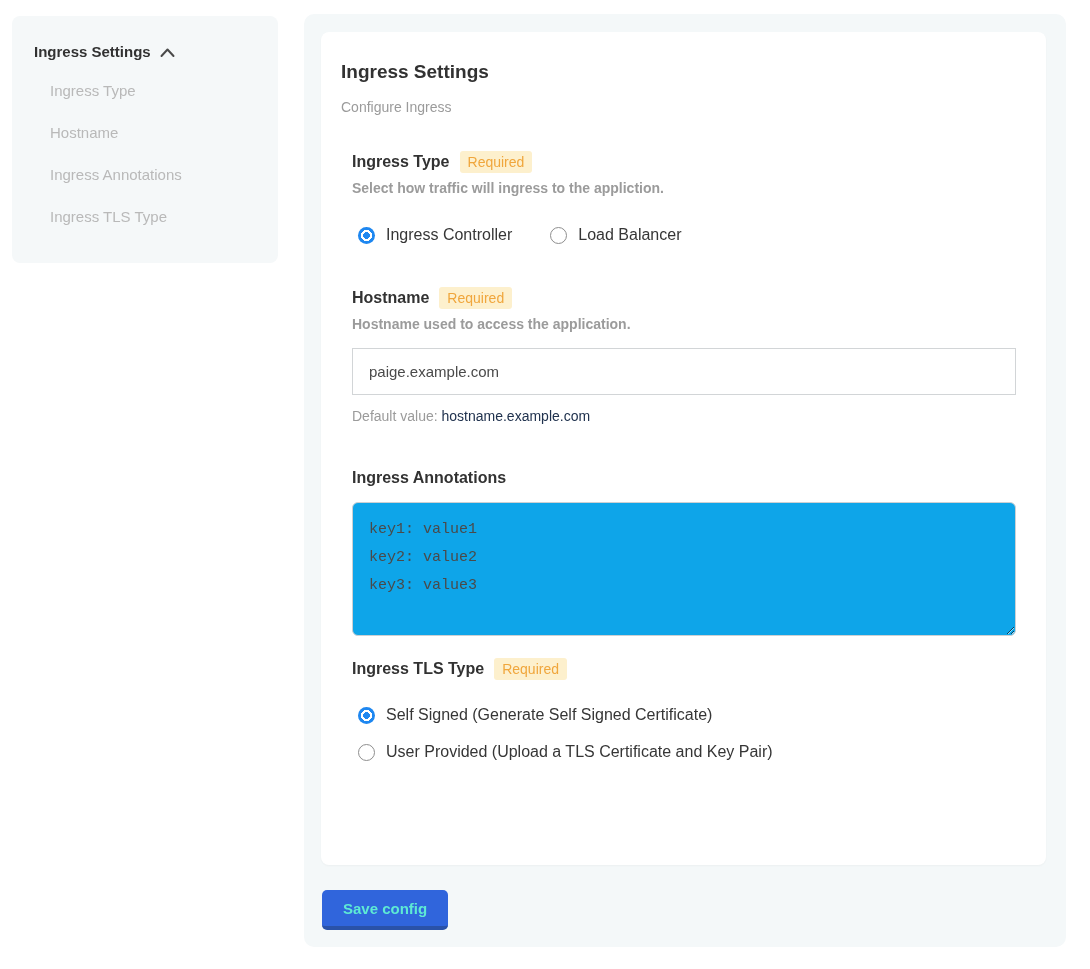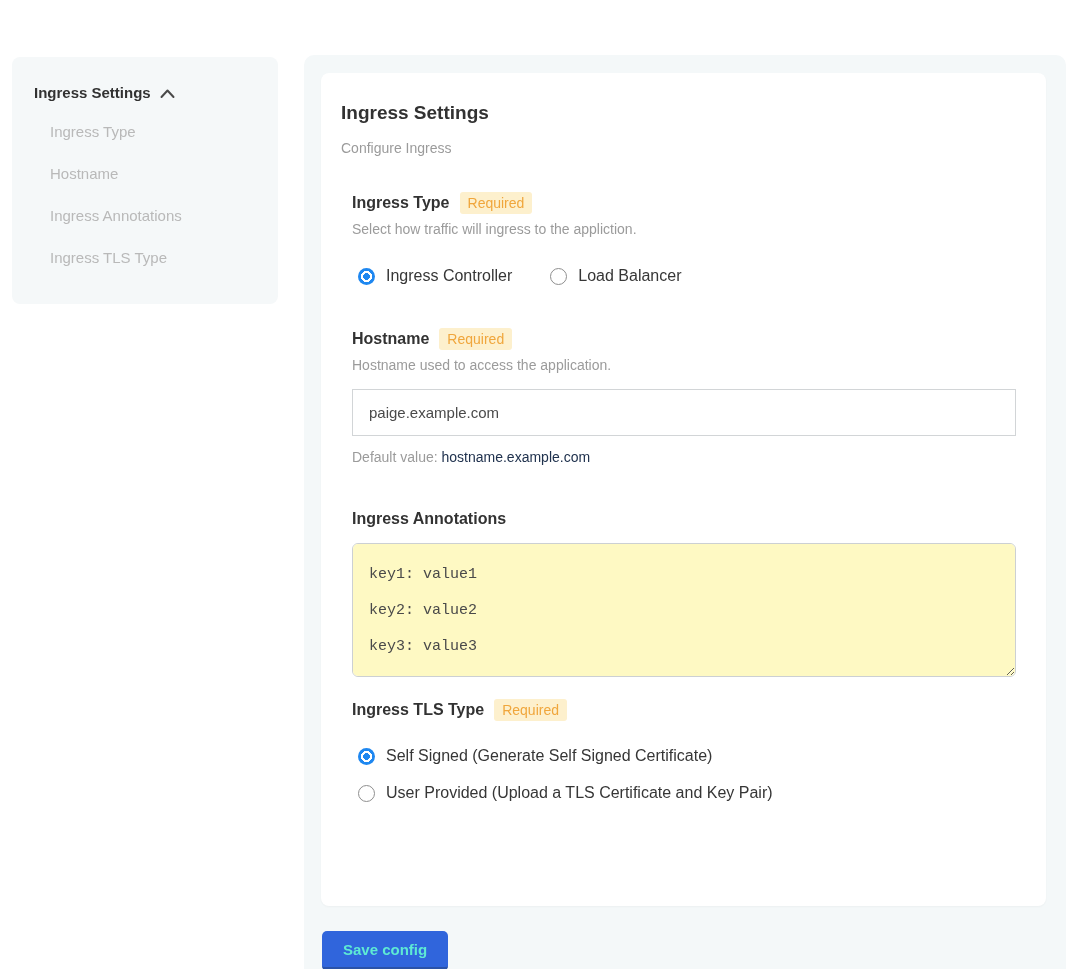--- a/index.html
+++ b/index.html
@@ -1,19 +1,19 @@
 <!DOCTYPE html>
 <html style="--accent-blue: #1e87f0; --primary-button: #3065dc; --primary-button-shadow: #2a52a8; --badge-bg: #fdf0cd; --badge-text: #f0a63c; --panel-bg: #f4f8f9; --sidebar-bg: #f5f8f9; --heading-text: #323232; --muted-text: #9b9b9b; --sidebar-item-text: #b9b9b9; --default-value-text: #20324e;"><head>
 <meta charset="utf-8">
 <style>
   * { margin: 0; padding: 0; box-sizing: border-box; }
   html, body { width: 1090px; height: 969px; background: #ffffff; overflow: hidden;
     font-family: "Liberation Sans", sans-serif; }
 
-  .page { position: relative; width: 1090px; height: 697px; margin-top: 41px; }
+  .page { position: relative; width: 1090px; height: 697px; }
 
   
   .sidebar { position: absolute; left: 12px; top: 16px; width: 266px; height: 247px;
     background: var(--sidebar-bg, #f5f8f9); border-radius: 8px; padding: 27px 18px 0 22px; }
   .side-group { display: flex; align-items: center; gap: 9px; cursor: pointer; }
   .side-group-label { font-size: 15px; font-weight: bold; color: var(--heading-text, #323232); }
   .chevron { width: 15px; height: 10px; margin-top: 2px; }
   .side-items { list-style: none; margin-top: 21px; margin-left: 16px; }
   .side-items li { font-size: 15px; color: var(--sidebar-item-text, #b9b9b9);
     line-height: 20px; margin-bottom: 22px; cursor: pointer; }
@@ -26,21 +26,21 @@
     box-shadow: 0 1px 2px rgba(50,50,50,0.04); }
 
   .card-title { font-size: 19px; font-weight: bold; color: var(--heading-text, #323232); }
   .card-subtitle { margin-top: 16px; font-size: 14px; color: var(--muted-text, #9b9b9b); }
 
   .sections { margin-left: 11px; }
   .sec-head { display: flex; align-items: center; gap: 10px; }
   .sec-label { font-size: 16px; font-weight: bold; color: var(--heading-text, #323232); }
   .badge { font-size: 14px; color: var(--badge-text, #f0a63c);
     background: var(--badge-bg, #fdf0cd); padding: 3px 8px; border-radius: 3px; }
-  .help { margin-top: 7px; font-size: 14px; color: var(--muted-text, #9b9b9b); }
+  .help { margin-top: 7px; font-size: 14px; color: var(--muted-text, #9b9b9b); font-weight: bold; }
 
   .sec-ingress-type { margin-top: 36px; }
   .sec-hostname { margin-top: 43px; }
   .sec-annotations { margin-top: 45px; }
   .sec-tls { margin-top: 22px; }
 
   
   .radio-row { margin-top: 30px; margin-left: 6px; display: flex; align-items: center; gap: 38px; }
   .radio-col { margin-top: 26px; margin-left: 6px; display: flex; flex-direction: column; gap: 19px; }
   .radio-opt { display: flex; align-items: flex-end; gap: 11px; cursor: pointer; }
@@ -55,22 +55,22 @@
   .text-input { display: block; margin-top: 16px; width: 664px; height: 47px;
     border: 1px solid #d2d5d7; border-radius: 0; padding: 0 16px;
     font-family: "Liberation Sans", sans-serif; font-size: 15px; color: #4a4a4a; outline: none;
     background: #ffffff; }
   .default-line { margin-top: 13px; font-size: 14px; color: var(--muted-text, #9b9b9b); }
   .default-line strong { color: var(--default-value-text, #20324e); font-weight: normal; }
 
   
   .annotations-area { display: block; margin-top: 15px; width: 664px; height: 134px;
     border: 1px solid #ccd0d3; border-radius: 6px; padding: 13px 16px;
-    font-family: "Liberation Mono", monospace; font-size: 15px; line-height: 36px;
-    color: #4a4a4a; resize: both; outline: none; background: #fef9c3; overflow: auto; }
+    font-family: "Liberation Mono", monospace; font-size: 15px; line-height: 28px;
+    color: #4a4a4a; resize: both; outline: none; background: #0ea5e9; overflow: auto; }
 
   
   .save-btn { position: absolute; left: 18px; top: 876px; height: 40px;
     background: var(--primary-button, #3065dc); color: #5eead4;
     border: none; border-bottom: 4px solid var(--primary-button-shadow, #2a52a8);
     border-radius: 5px; padding: 0 21px; font-family: "Liberation Sans", sans-serif;
     font-size: 15px; font-weight: bold; cursor: pointer; }
 </style>
 </head>
 <body>

